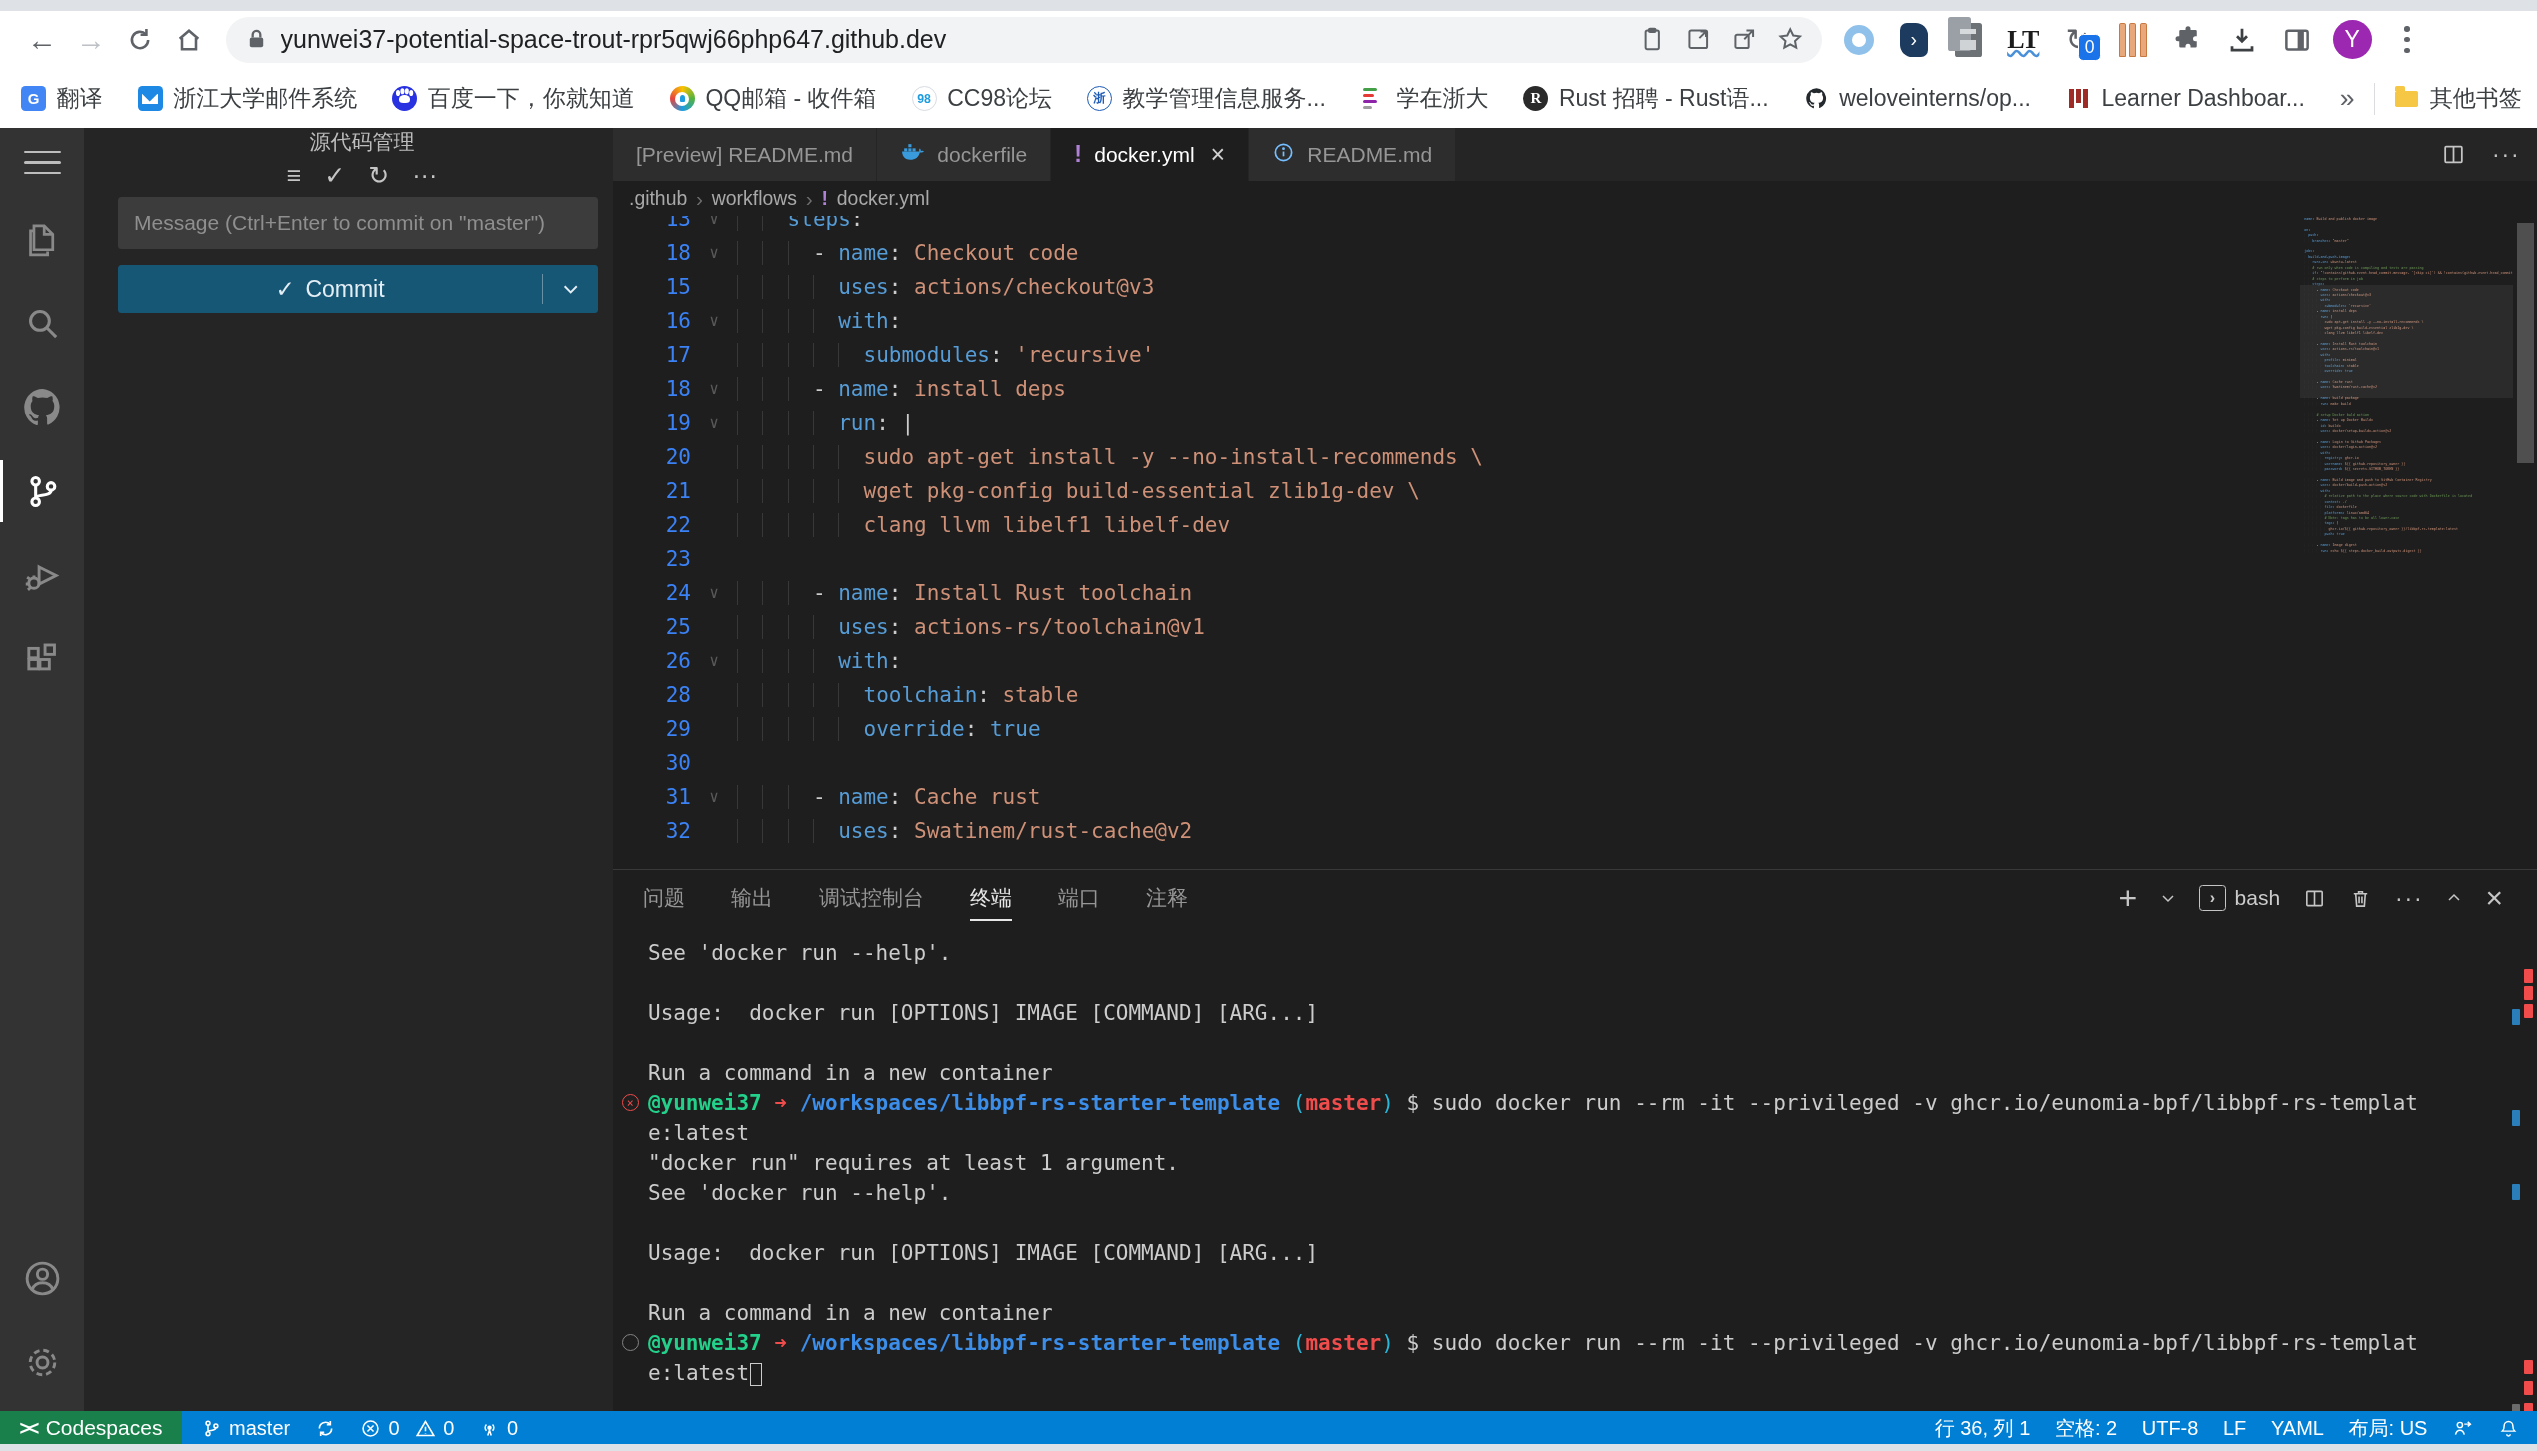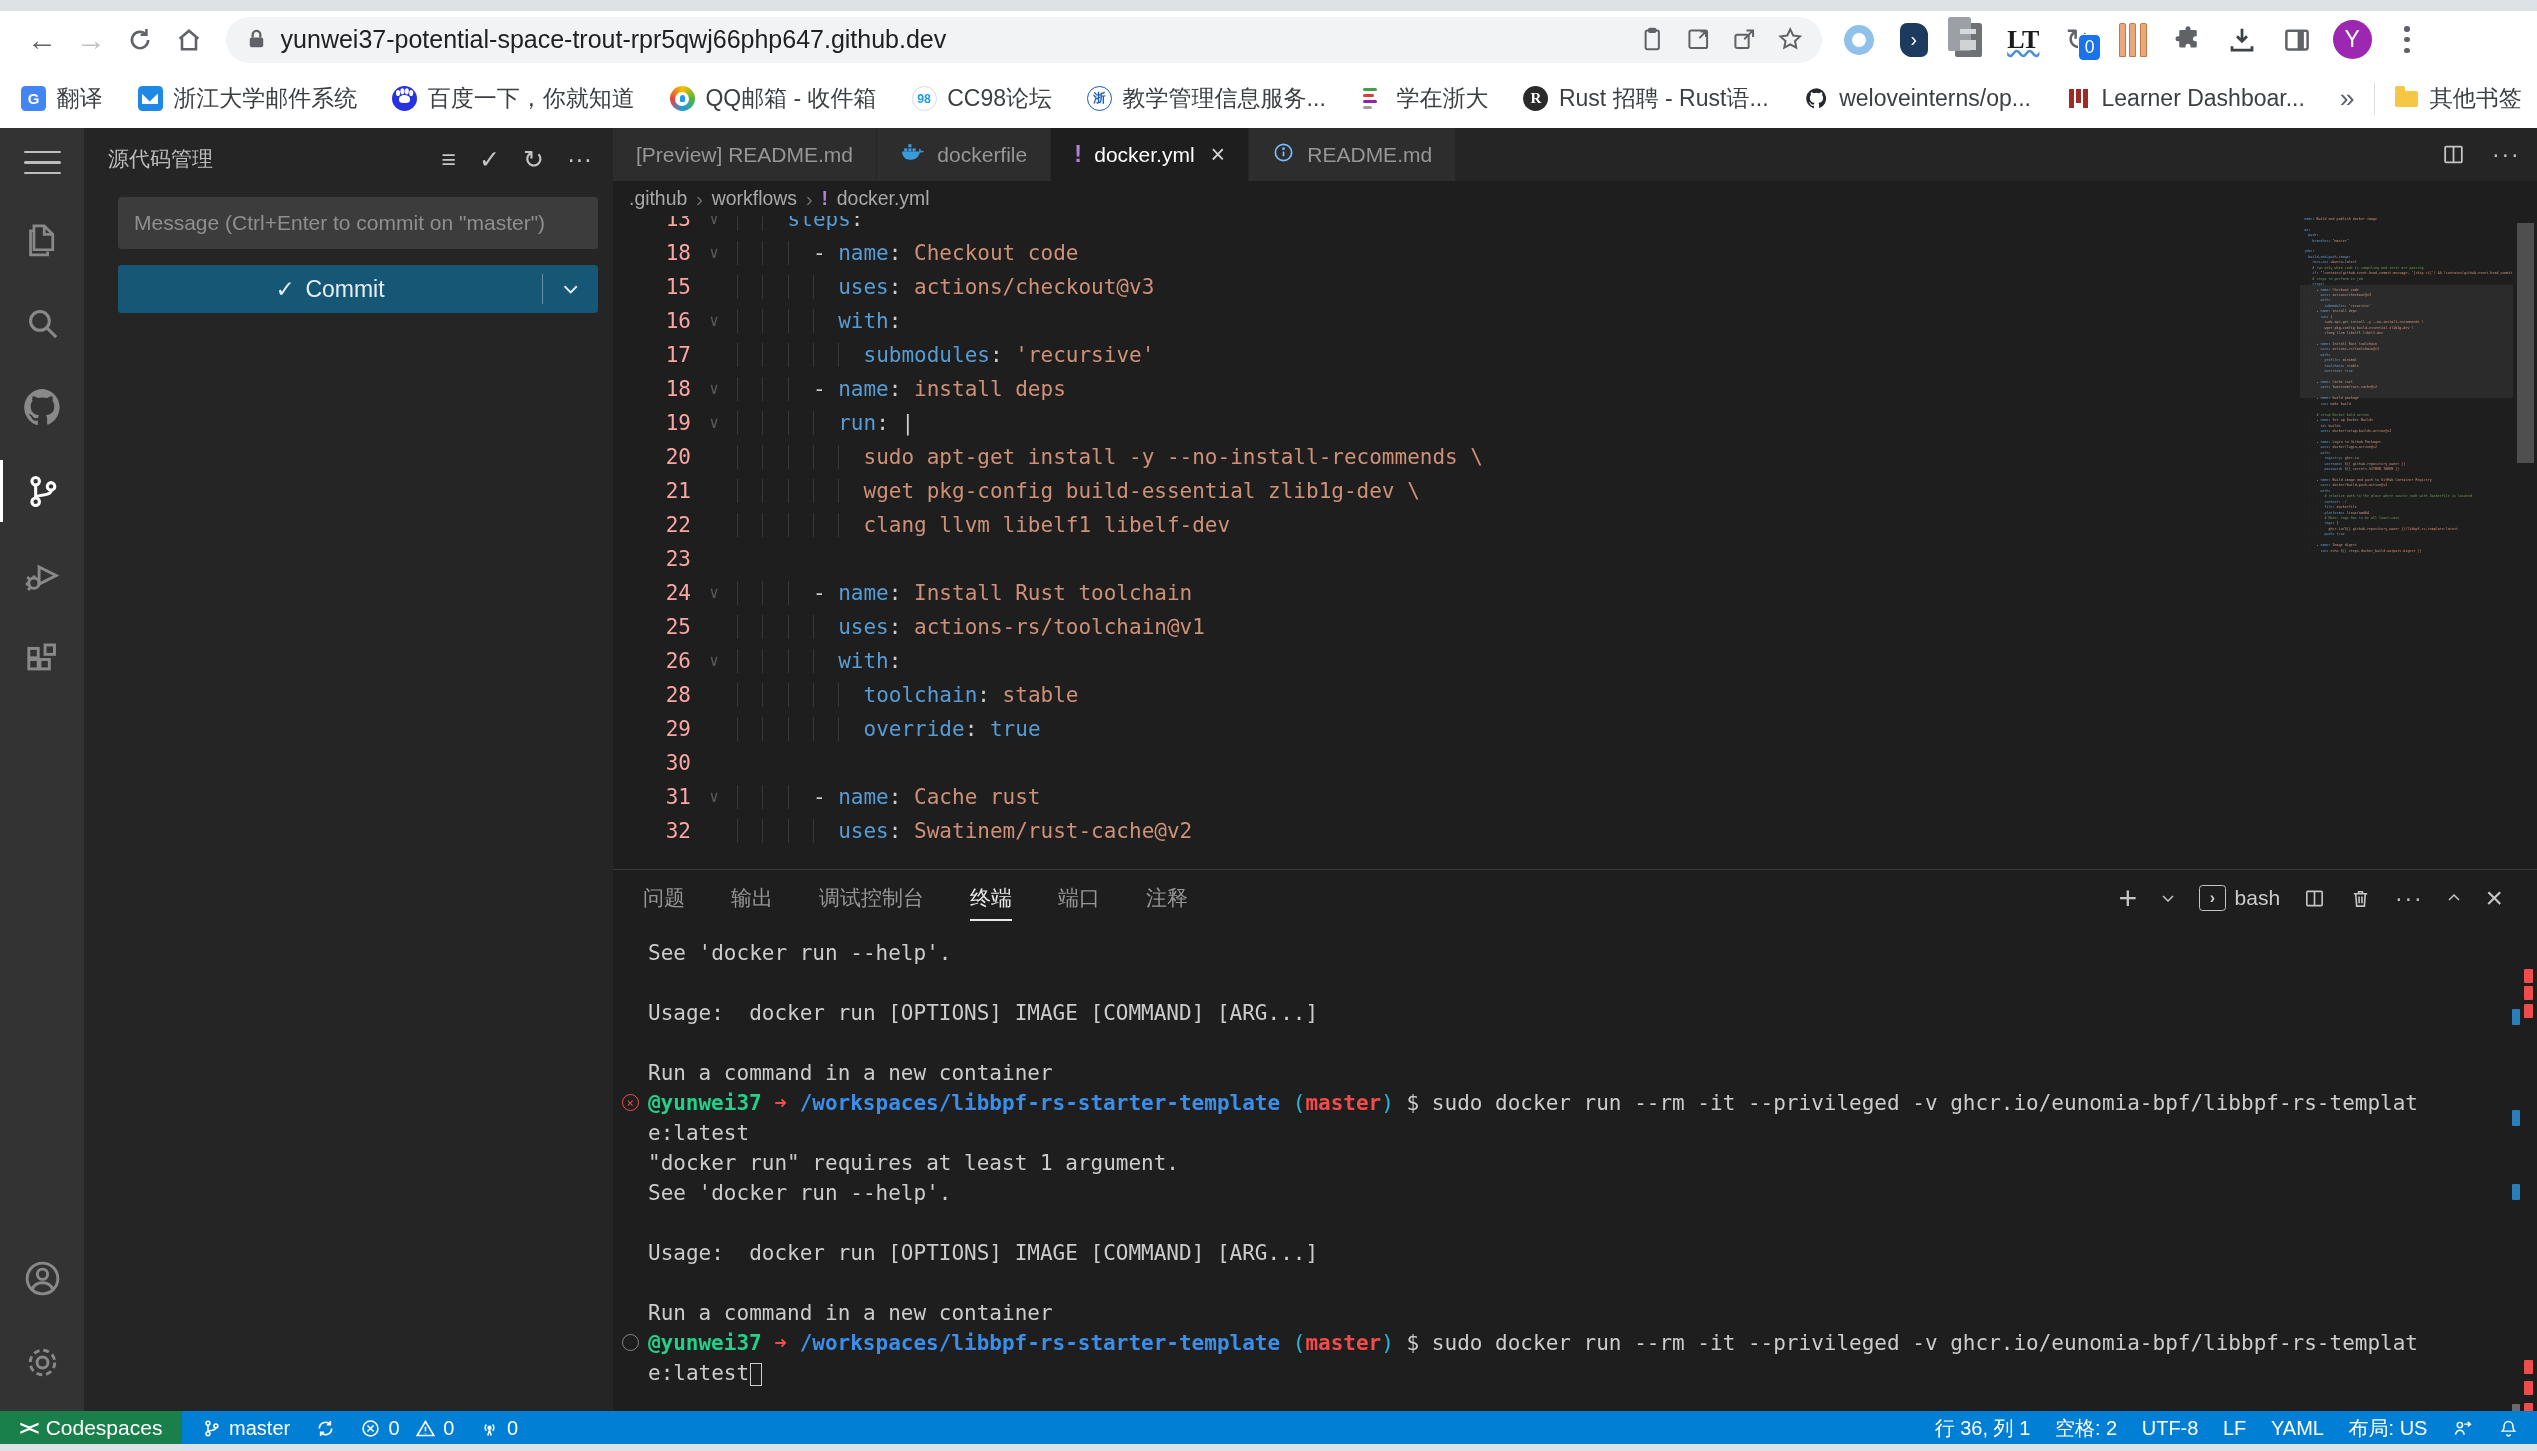--- a/index.html
+++ b/index.html
@@ -70,21 +70,21 @@
   .ab-item { width:84px; height:84px; display:flex; align-items:center; justify-content:center; color:#898989; position:relative; }
   .ab-item.first { height:69px; }
   .ab-item svg { width:41px; height:41px; }
   .ab-item.active { color:#ffffff; }
   .ab-item.active:before { content:""; position:absolute; left:0; top:10.6px; bottom:10.6px; width:2.6px; background:#ffffff; }
   .ab-bottom { position:absolute; bottom:7px; left:0; width:84px; }
   .hamburger { display:flex; flex-direction:column; gap:8px; width:37px; }
   .hamburger i { height:2.6px; background:#bdbdbd; border-radius:1.8px; }
 
   .sidebar { position:absolute; top:128px; left:84px; width:529px; height:1283px; background:#252526; }
-  .sb-head { height:62px; display:flex; align-items:center; padding:0 21px 0 24px; }
+  .sb-head { height:62px; display:flex; align-items:center; padding:0 21px 0 48px;flex-direction:column; }
   .sb-title { font-size:21px; color:#bdbdbd; flex:1; }
   .sb-actions { display:flex; align-items:center; gap:23px; color:#c5c5c5; font-size:25px; }
   .sb-actions span { cursor:default; }
   .commit-input { display:block; width:480px; margin:7px 0 0 34px; height:52px; background:#3c3c3c; border:none; border-radius:3.5px; color:#cccccc; font-size:21px; padding:0 16px; font-family:"Liberation Sans", sans-serif; }
   .commit-input::placeholder { color:#8f8f8f; }
   .commit-btn { margin:16px 0 0 34px; width:480px; height:48px; background:#175776; border-radius:3.5px; display:flex; align-items:center; color:#e4eef5; font-size:23px; }
   .commit-main { flex:1; display:flex; align-items:center; justify-content:center; gap:10.6px; }
   .commit-sep { width:0.9px; height:30px; background:rgba(255,255,255,.35); }
   .commit-chev { width:55px; display:flex; align-items:center; justify-content:center; }
   .commit-chev svg { width:19.4px; height:19.4px; }
@@ -99,21 +99,21 @@
   .tab-docker svg { width:25px; height:25px; }
   .tabbar-actions { position:absolute; right:17.6px; top:0; height:53px; display:flex; align-items:center; gap:26.5px; color:#c5c5c5; }
   .tabbar-actions svg { width:25px; height:25px; }
   .tabbar-actions .more { font-size:23px; letter-spacing:1.8px; }
   .breadcrumb { height:35px; display:flex; align-items:center; padding-left:16px; font-size:19.4px; color:#a9a9a9; gap:8.8px; background:#1e1e1e; }
   .breadcrumb .sep { color:#6e6e6e; font-size:21px; }
 
   .code-wrap { position:relative; height:652px; overflow:hidden; }
   .code-scroll { margin-top:-14px; }
   .code-row { display:flex; height:34px; font-family:"DejaVu Sans Mono", monospace; font-size:21px; line-height:34px; }
-  .ln { width:78px; text-align:right; color:#fca5a5; flex:none; }
+  .ln { width:78px; text-align:right; color:#3b82f6; flex:none; }
   .fold { width:46px; text-align:center; color:#585858; font-size:16px; flex:none; }
   .ct { white-space:pre; color:#d4d4d4; }
   .c-key { color:#569cd6; }
   .c-str { color:#ce9178; }
   .c-com { color:#6a9955; }
   .c-def { color:#cccccc; }
   .g { background-image:linear-gradient(90deg,#3b3b3b,#3b3b3b); background-size:0.9px 100%; background-repeat:no-repeat; }
   .minimap { position:absolute; top:0; right:25px; width:213px; height:652px; overflow:hidden; background:#1e1e1e; }
   .minimap-content { transform:scale(0.16); transform-origin:0 0; width:1333px; font-family:"DejaVu Sans Mono", monospace; font-size:21px; line-height:34px; white-space:pre; padding-left:26.5px; }
   .mm-slider { position:absolute; top:69px; left:0; width:100%; height:113px; background:rgba(255,255,255,.06); }

